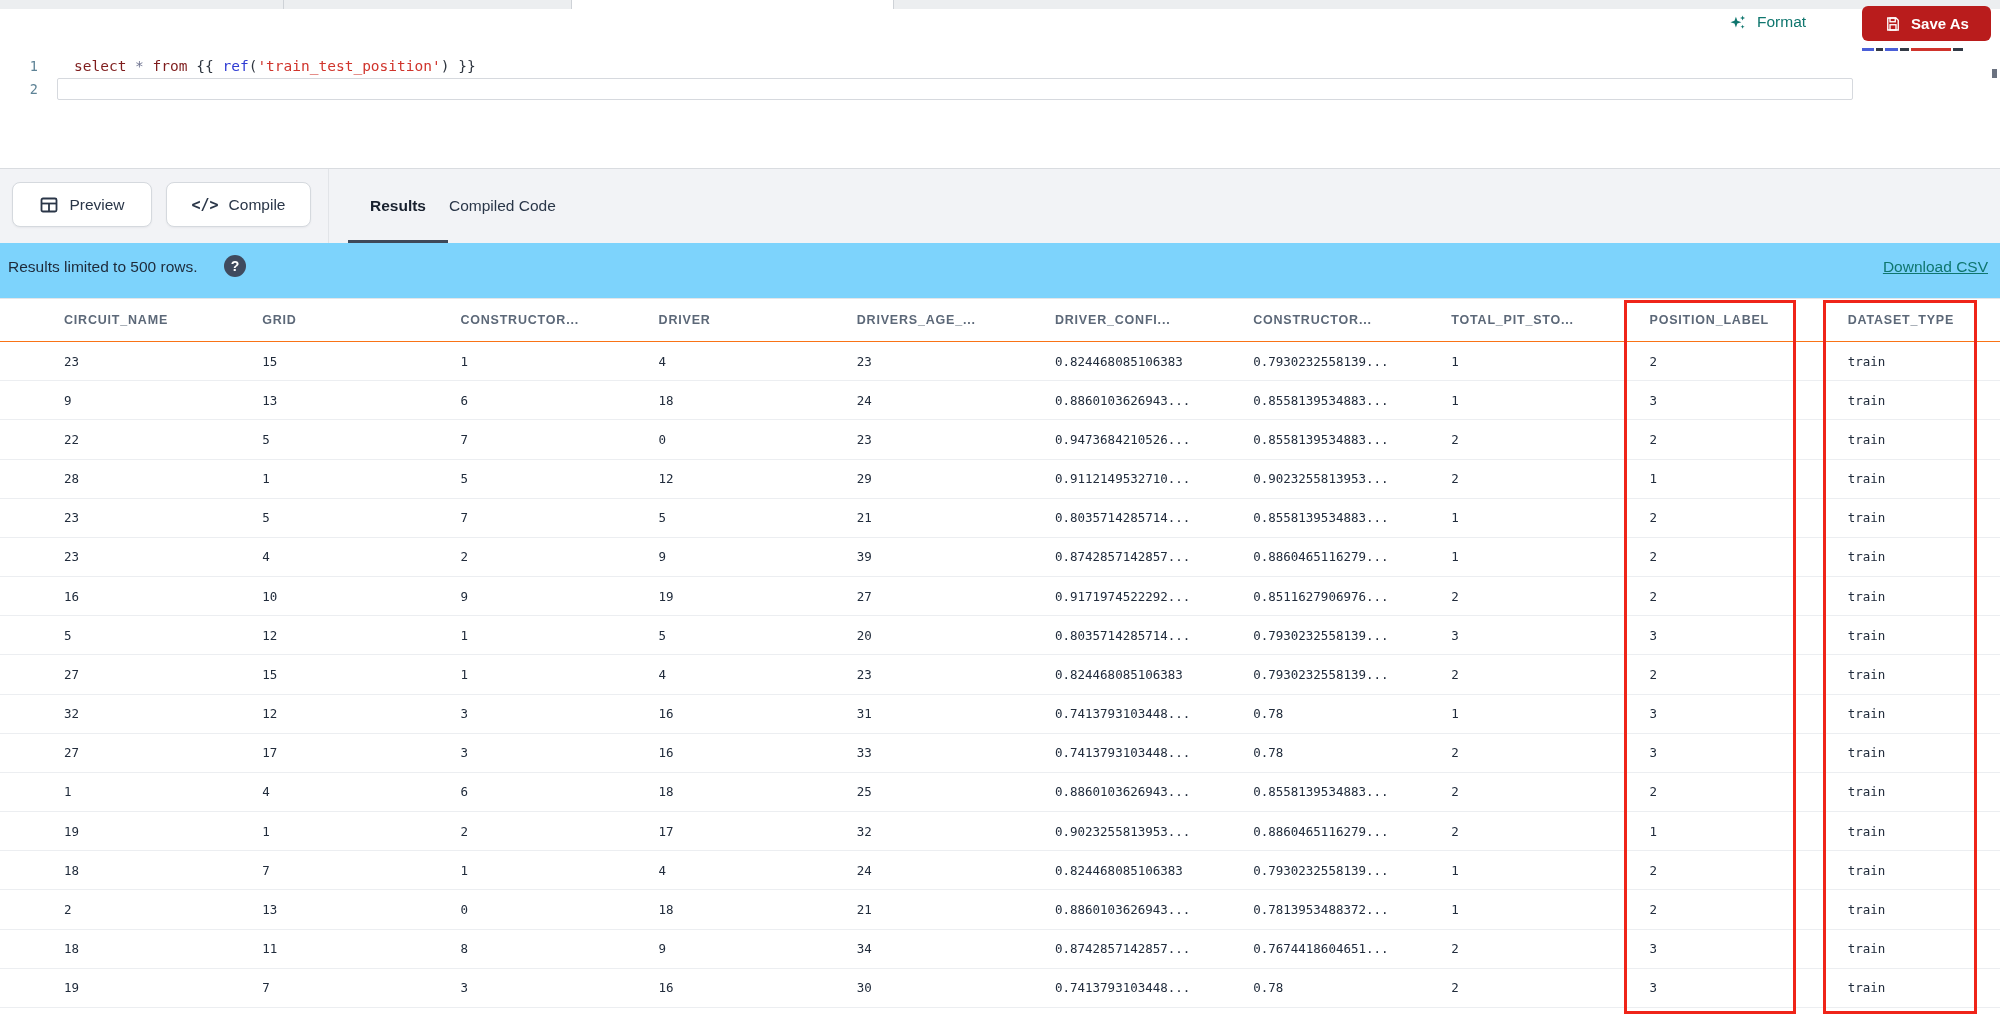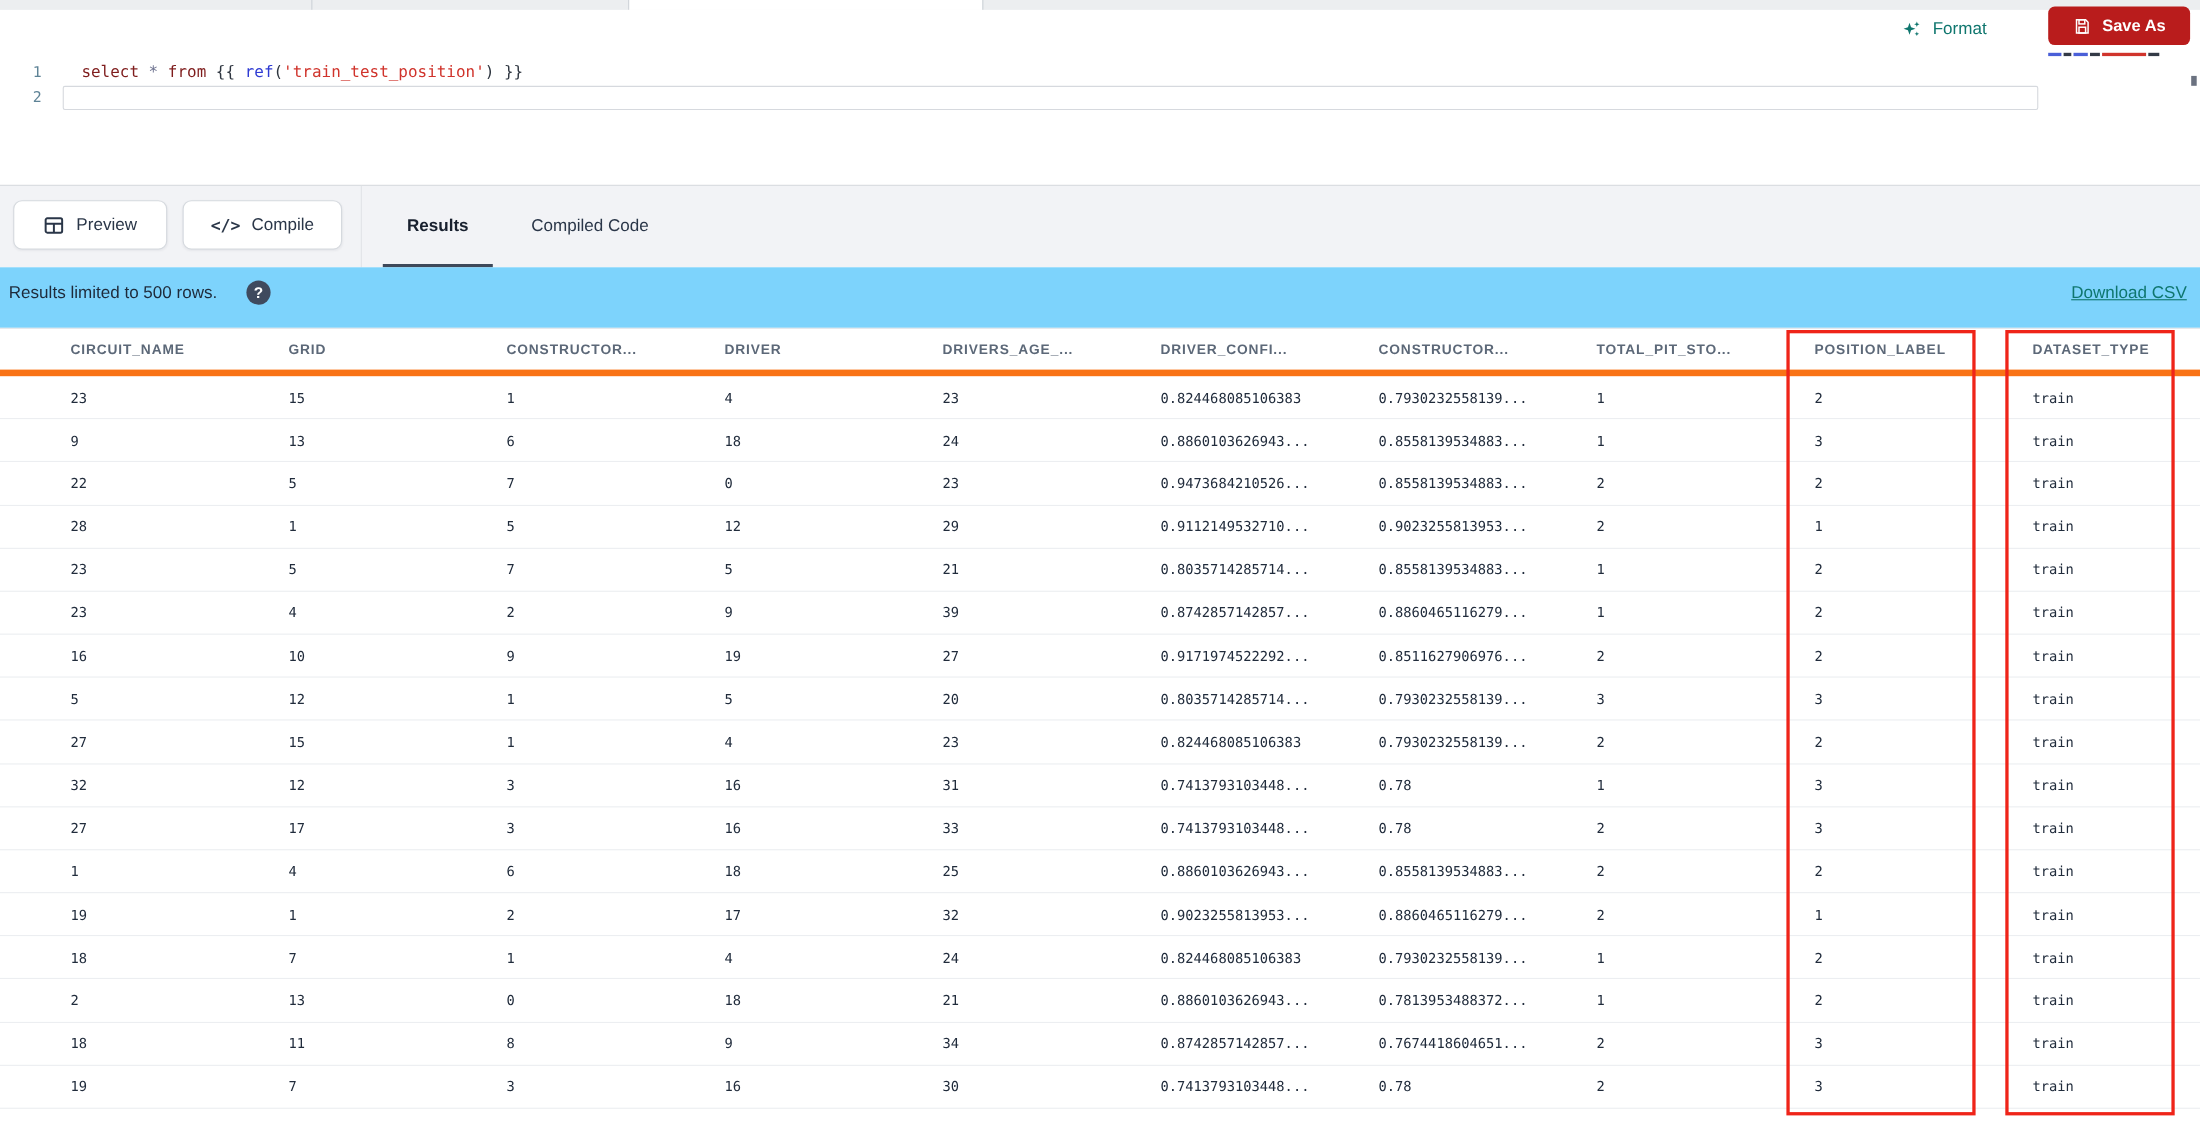--- a/index.html
+++ b/index.html
@@ -10,21 +10,21 @@
     font-family:"Liberation Sans", sans-serif;
   }
 
   
   .top-strip { position:absolute; left:0; top:0; width:2000px; height:9px; background:#eceef0; }
   .top-strip .active-seg { position:absolute; left:571px; top:0; width:322px; height:9px; background:#ffffff; }
   .top-strip .vdiv { position:absolute; top:0; width:1px; height:9px; background:#ced2d7; }
 
   
   .toolbar { position:absolute; left:0; top:9px; width:2000px; height:36px; background:#ffffff; }
-  .format-btn { position:absolute; left:1728px; top:4px; height:28px; display:flex; align-items:center; gap:9px;
+  .format-btn { position:absolute; left:1728px; top:4px; height:28px; display:flex; align-items:flex-start; gap:9px;
                 color:#0f766e; font-size:15.5px; cursor:pointer; }
   .saveas-btn { position:absolute; left:1862px; top:-3px; width:129px; height:35px; background:#b91c1c;
                 border-radius:6px; color:#ffffff; display:flex; align-items:center; justify-content:center;
                 gap:9px; font-size:15px; font-weight:600; cursor:pointer; }
 
   
   .editor { position:absolute; left:0; top:45px; width:2000px; height:123px; background:#ffffff;
             font-family:"DejaVu Sans Mono", monospace; }
   .ed-line { position:absolute; left:0; height:21px; display:flex; width:2000px; }
   .ed-line-1 { top:11px; }
@@ -49,35 +49,35 @@
               border-radius:8px; display:flex; align-items:center; justify-content:center; gap:10px;
               font-size:15.5px; color:#2a3648; font-weight:500; cursor:pointer;
               box-shadow:0 1px 2px rgba(16,24,40,.05); }
   .band-btn.preview { left:12px; width:140px; }
   .band-btn.compile { left:166px; width:145px; }
   .compile-glyph { font-family:"DejaVu Sans Mono", monospace; font-weight:700; font-size:15px; color:#2a3648; }
   .band-divider { position:absolute; left:328px; top:0; width:1px; height:74px; background:#e2e4e8; }
   .tab { position:absolute; top:0; height:74px; display:flex; align-items:center;
          font-size:15.5px; color:#2a3648; cursor:pointer; }
   .tab-results { left:370px; font-weight:700; color:#18202e; }
-  .tab-compiled { left:483px; }
+  .tab-compiled { left:449px; }
   .tab-underline { position:absolute; left:348px; top:71px; width:100px; height:3px; background:#3e4859; }
 
   
   .limit-row { position:absolute; left:0; top:243px; width:2000px; height:55px; background:#7dd3fc; }
   .limit-text { position:absolute; left:8px; top:15px; font-size:15.5px; color:#1e2a3a; }
   .help-icon { position:absolute; left:224px; top:12px; width:22px; height:22px; border-radius:50%;
                background:#3f4a5e; color:#ffffff; font-size:14px; font-weight:700;
                display:flex; align-items:center; justify-content:center; cursor:pointer; }
   .download { position:absolute; right:12px; top:15px; color:#0f766e; font-size:15.5px; cursor:pointer;text-decoration:underline; }
 
   
   .grid { position:absolute; left:0; top:298px; width:2000px; }
   .grid-header { display:grid; grid-template-columns:repeat(9,198.2px) 1fr; padding-left:64px; height:44px;
-                 align-items:center; border-top:1px solid #e3e6ea; border-bottom:6px solid #f97316; }
+                 align-items:center; border-top:1px solid #e3e6ea; border-bottom:1px solid #f97316; }
   .grid-header .hc { font-size:12.5px; font-weight:700; letter-spacing:0.8px; color:#5c6878;
                      white-space:nowrap; overflow:hidden; }
   .grid-row { display:grid; grid-template-columns:repeat(9,198.2px) 1fr; padding-left:64px; height:39.18px;
               align-items:center; border-bottom:1px solid #eceef1;
               font-family:"DejaVu Sans Mono", monospace; font-size:12.5px; color:#212c3c; }
   .grid-row .dc { white-space:nowrap; overflow:hidden; }
 
   
   .annot { position:absolute; border:3px solid #ef2419; background:transparent; z-index:5; }
   .annot-1 { left:1624px; top:300px; width:172px; height:714px; }

